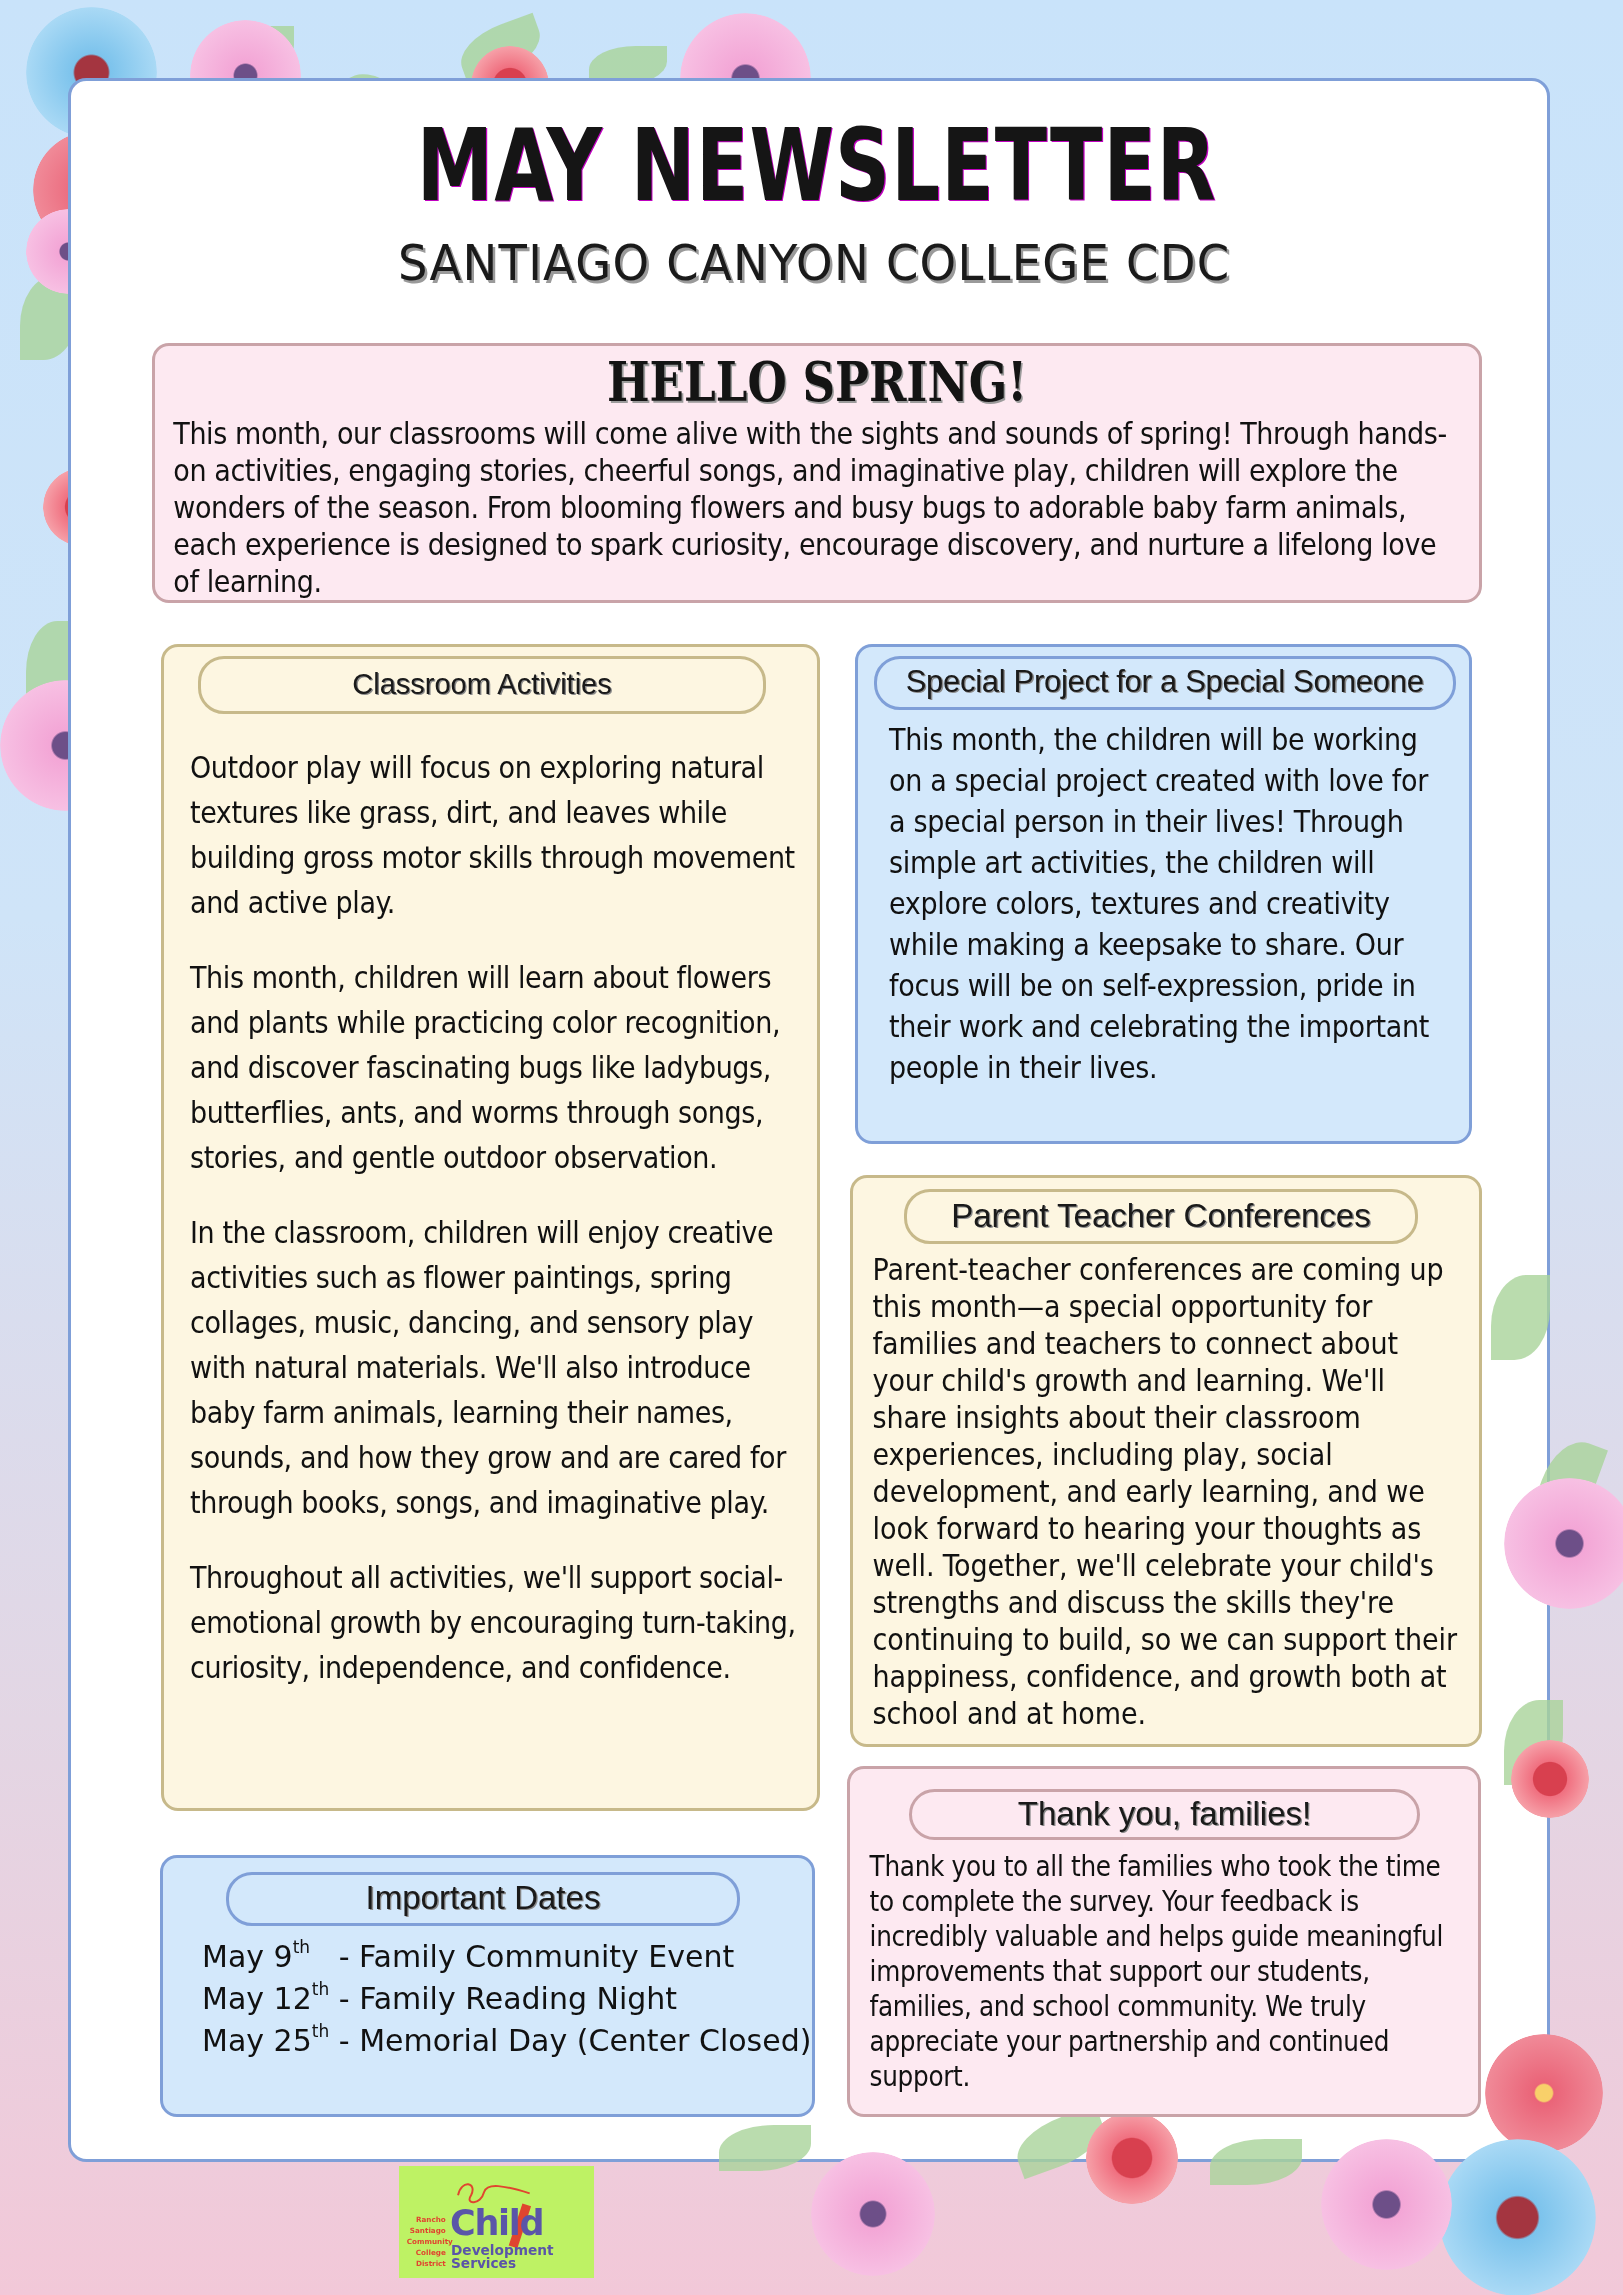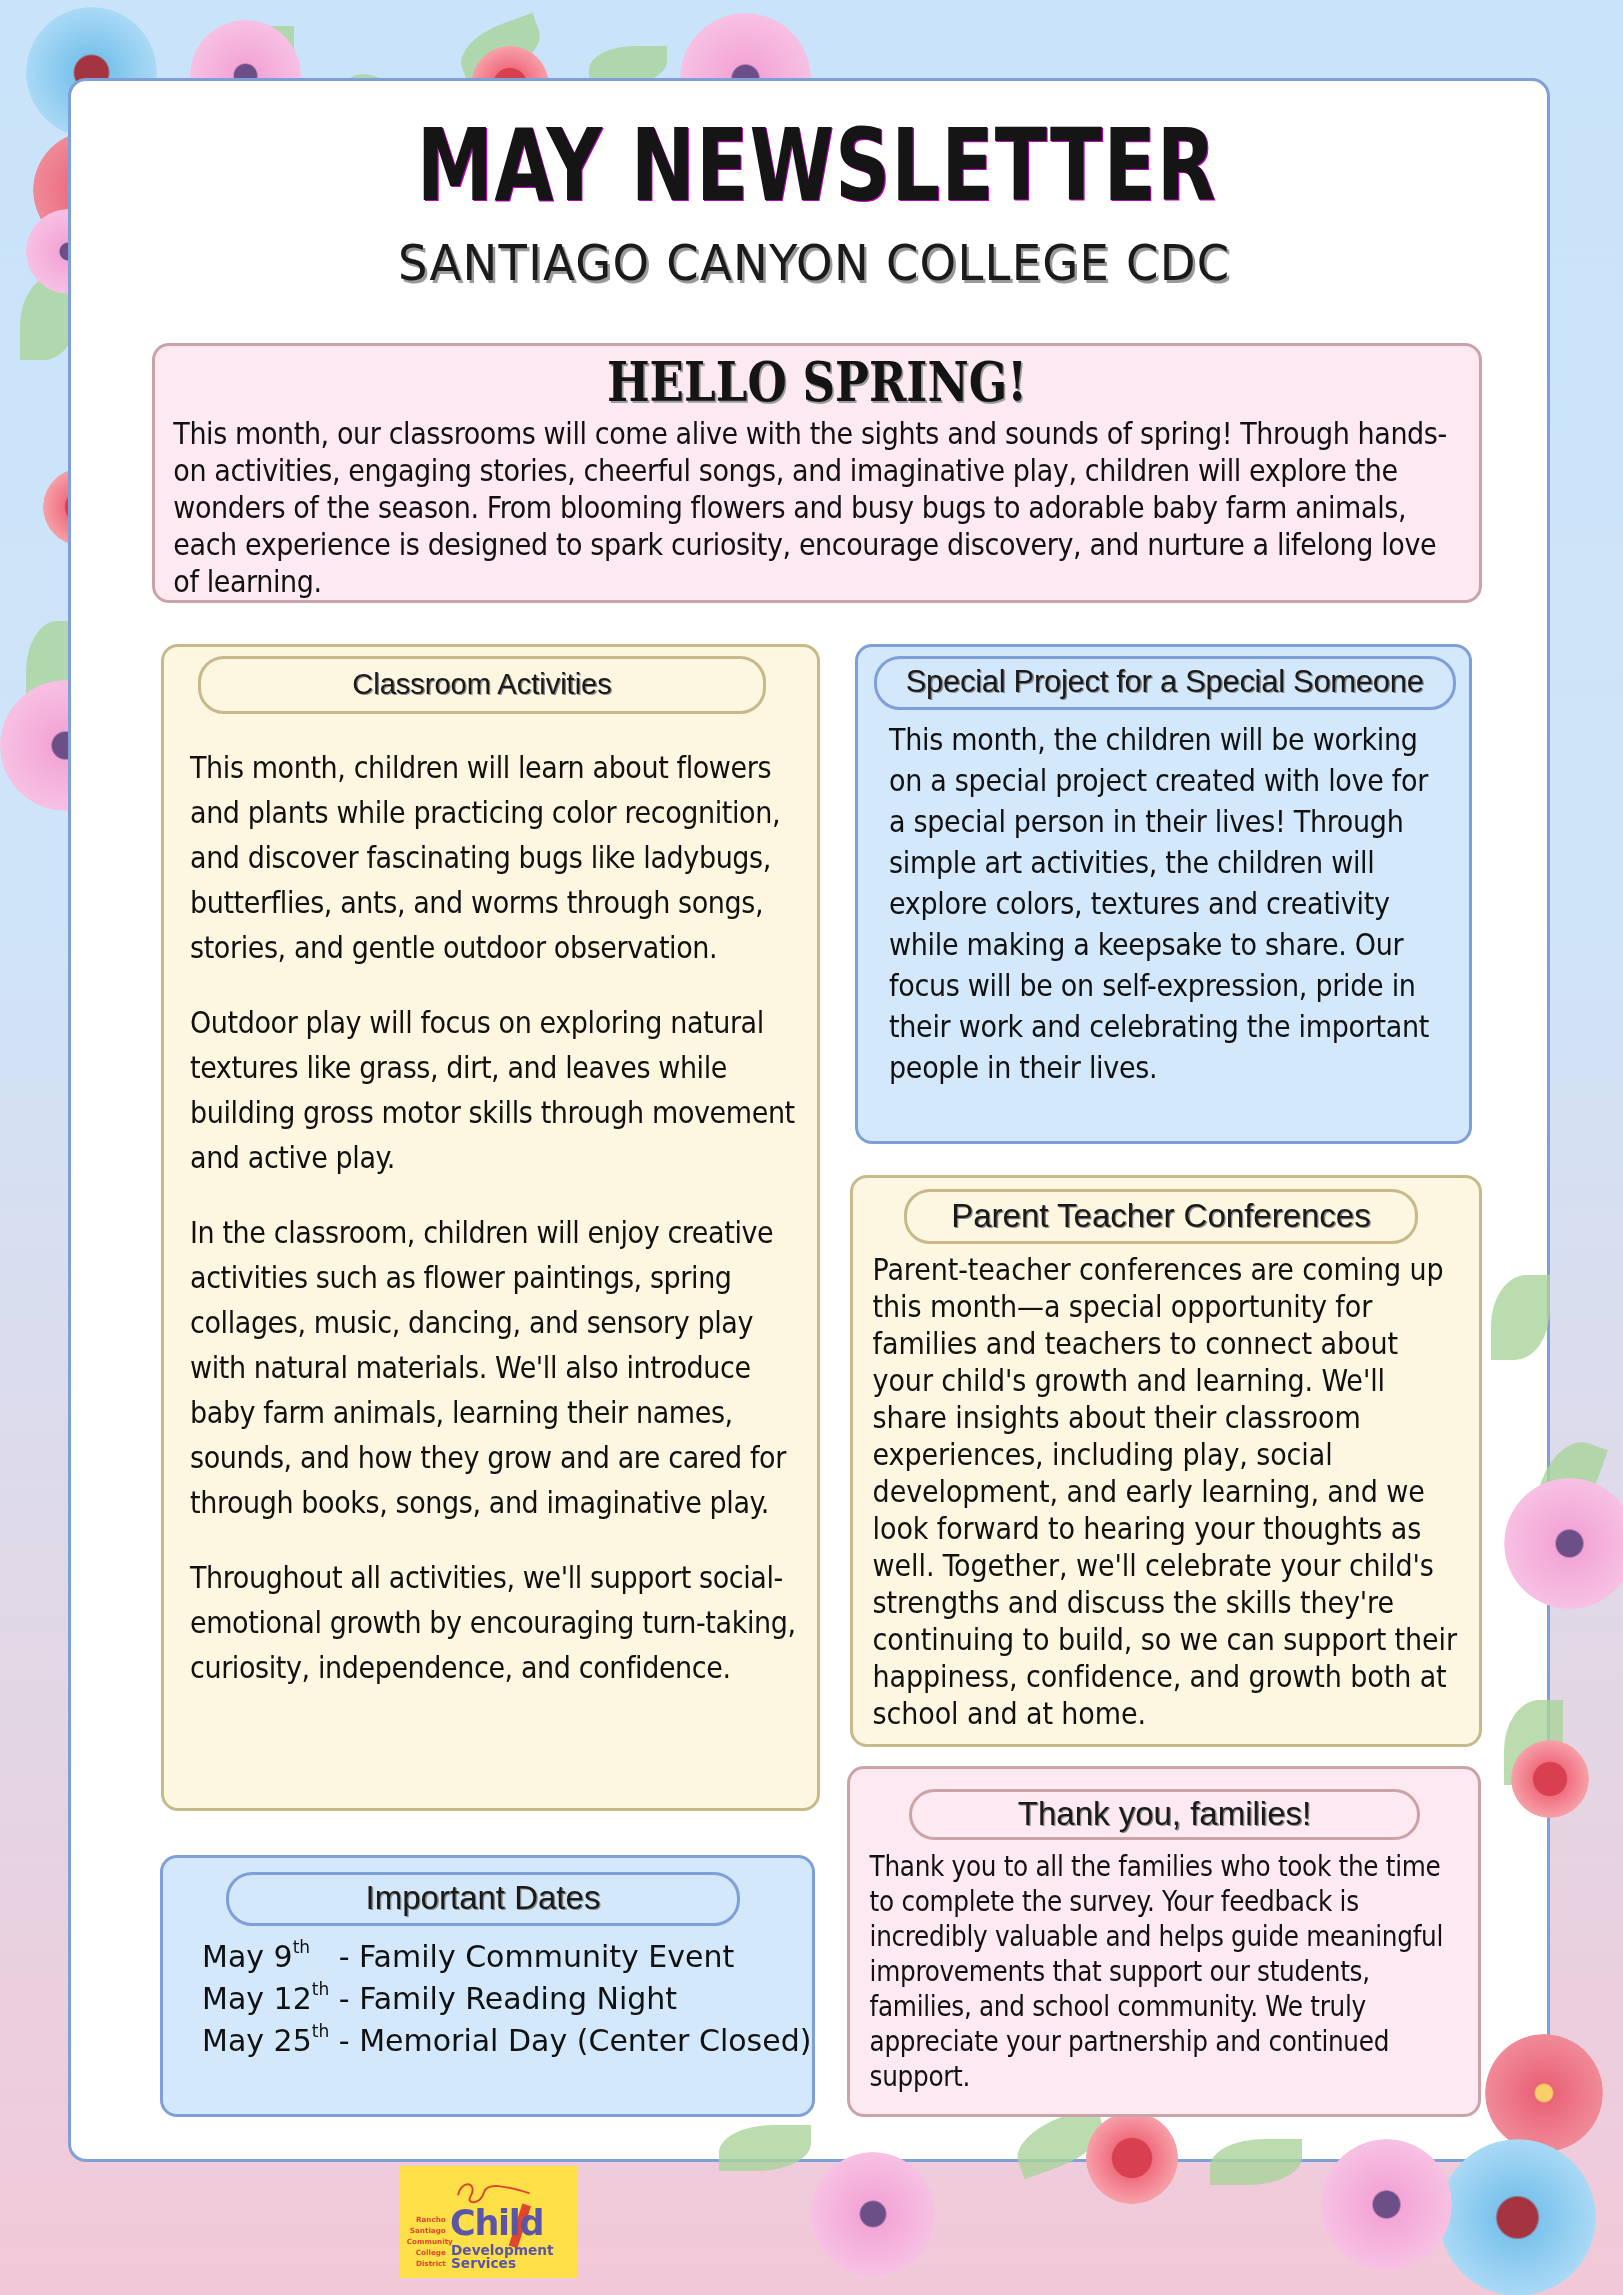--- a/index.html
+++ b/index.html
@@ -43,21 +43,21 @@
     text-align: center; font-family: "Liberation Sans", sans-serif; font-weight: normal;
     color: #1a1a1a; text-shadow: 1.3px 1.3px 0 #8a8a8a;
   }
   .body-text {
     position: absolute; font-family: "DejaVu Sans Condensed", "DejaVu Sans", sans-serif; color: #111;
   }
   .body-text p { margin: 0; }
   .dates-list { position: absolute; left: 39px; top: 78px; font-family: "DejaVu Sans", sans-serif; font-size: 30px; line-height: 42px; }
   .dates-list sup { font-size: 17px; vertical-align: 14.4px; line-height: 0; }
   .logo {
-    position: absolute; left: 399px; top: 2166px; width: 178px; height: 112px; background: #fde047;
+    position: absolute; left: 399px; top: 2166px; width: 178px; height: 112px; background: #bef264; padding-left: 17px;
   }
   .flower { position: absolute; border-radius: 50%; }
   .leaf { position: absolute; border-radius: 60% 0 60% 0; background: #a9d39a; opacity: 0.8; }
 </style>
 </head>
 <body>
 
 <div>
   <div class="leaf" style="left:216px;top:26px;width:78px;height:46px;"></div>
   <div class="leaf" style="left:340px;top:78px;width:72px;height:46px;transform:rotate(40deg);"></div>
@@ -100,22 +100,22 @@
 <div class="subtitle">SANTIAGO CANYON COLLEGE CDC</div>
 
 <div class="box pink" style="left:152px;top:343px;width:1330px;height:260px;">
   <div class="hello-title">HELLO SPRING!</div>
   <div class="hello-text">This month, our classrooms will come alive with the sights and sounds of spring! Through hands-on activities, engaging stories, cheerful songs, and imaginative play, children will explore the wonders of the season. From blooming flowers and busy bugs to adorable baby farm animals, each experience is designed to spark curiosity, encourage discovery, and nurture a lifelong love of learning.</div>
 </div>
 
 <div class="box cream" style="left:161px;top:644px;width:659px;height:1167px;">
   <div class="pill" style="left:34px;top:9.2px;width:568px;height:58px;border-color:#c7b98a;font-size:29px;line-height:51px;background:#fdf6e1;">Classroom Activities</div>
   <div class="body-text" style="left:26px;top:98px;width:611px;font-size:30px;line-height:45px;letter-spacing:-0.4px;">
+    <p style="margin-bottom:30px;">Outdoor play will focus on exploring natural textures like grass, dirt, and leaves while building gross motor skills through movement and active play.</p>
     <p style="margin-bottom:30px;">This month, children will learn about flowers and plants while practicing color recognition, and discover fascinating bugs like ladybugs, butterflies, ants, and worms through songs, stories, and gentle outdoor observation.</p>
-    <p style="margin-bottom:30px;">Outdoor play will focus on exploring natural textures like grass, dirt, and leaves while building gross motor skills through movement and active play.</p>
     <p style="margin-bottom:30px;">In the classroom, children will enjoy creative activities such as flower paintings, spring collages, music, dancing, and sensory play with natural materials. We'll also introduce baby farm animals, learning their names, sounds, and how they grow and are cared for through books, songs, and imaginative play.</p>
     <p>Throughout all activities, we'll support social-emotional growth by encouraging turn-taking, curiosity, independence, and confidence.</p>
   </div>
 </div>
 
 <div class="box blue" style="left:855px;top:644px;width:617px;height:500px;">
   <div class="pill" style="left:15.7px;top:9px;width:582px;height:54px;border-color:#7f9fd8;font-size:31px;line-height:46px;background:#d3e8fb;letter-spacing:-0.3px;">Special Project for a Special Someone</div>
   <div class="body-text" style="left:31px;top:72px;width:556px;font-size:30px;line-height:41px;letter-spacing:-0.3px;">This month, the children will be working on a special project created with love for a special person in their lives! Through simple art activities, the children will explore colors, textures and creativity while making a keepsake to share. Our focus will be on self-expression, pride in their work and celebrating the important people in their lives.</div>
 </div>
 

